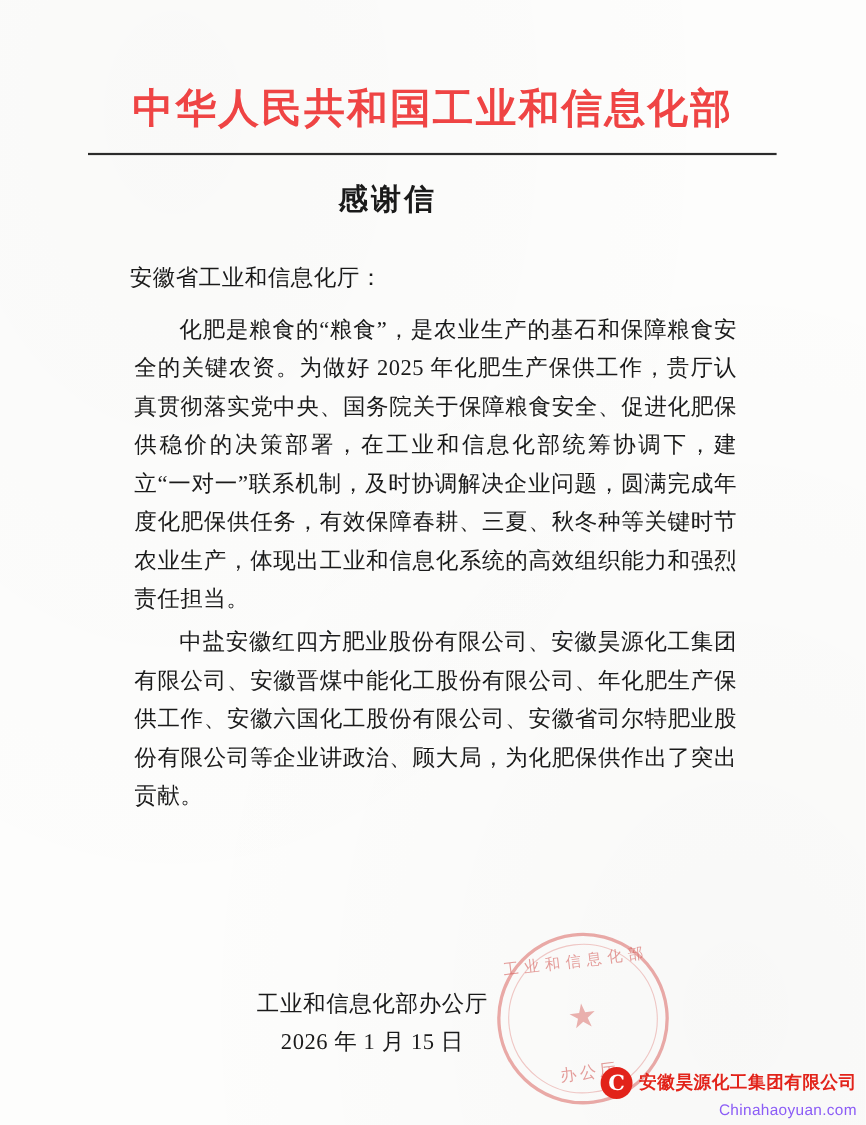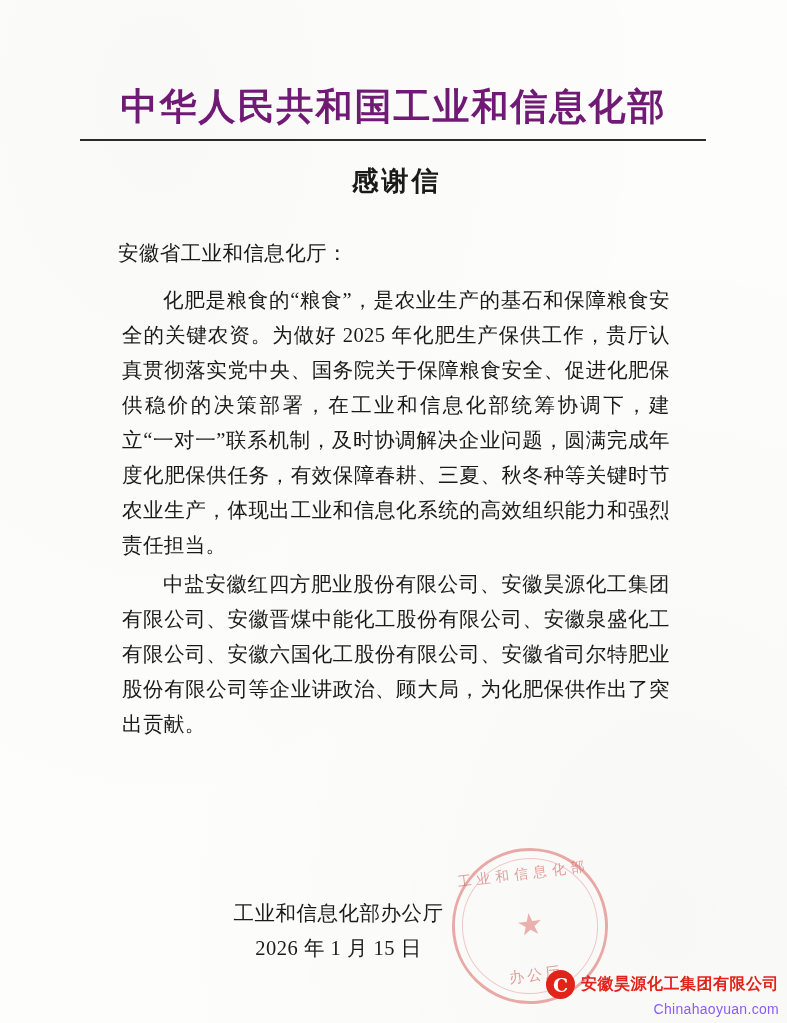--- a/index.html
+++ b/index.html
@@ -40,24 +40,23 @@
     left: 0;
     width: 787px;
     text-align: center;
     z-index: 2;
   }
   .letterhead-title {
     font-family: "DejaVu Serif", "Liberation Serif", serif;
     font-weight: bold;
     font-size: 37px;
     letter-spacing: 2px;
-    color: #701a75;
+    color: #ef4444;
     line-height: 1.1;
     white-space: nowrap;
-    margin-top: 8px;
   }
   .letterhead-rule {
     position: absolute;
     top: 139px;
     left: 80px;
     width: 626px;
     height: 2px;
     background: #2b2b2b;
     z-index: 2;
   }
@@ -66,21 +65,20 @@
     position: absolute;
     top: 163px;
     left: 0;
     width: 705px;
     text-align: center;
     font-family: "DejaVu Serif", "Liberation Serif", serif;
     font-weight: bold;
     font-size: 27px;
     letter-spacing: 3px;
     z-index: 2;
-    margin-left: 44px;
   }
 
   .body-block {
     position: absolute;
     top: 236px;
     left: 118px;
     width: 556px;
     z-index: 2;
     font-size: 20.5px;
     line-height: 35px;
@@ -216,21 +214,21 @@
   <div class="letterhead">
     <div class="letterhead-title">中华人民共和国工业和信息化部</div>
   </div>
   <div class="letterhead-rule"></div>
 
   <div class="doc-title">感谢信</div>
 
   <div class="body-block">
     <p class="salutation">安徽省工业和信息化厅：</p>
     <p class="para">化肥是粮食的“粮食”，是农业生产的基石和保障粮食安全的关键农资。为做好 2025 年化肥生产保供工作，贵厅认真贯彻落实党中央、国务院关于保障粮食安全、促进化肥保供稳价的决策部署，在工业和信息化部统筹协调下，建立“一对一”联系机制，及时协调解决企业问题，圆满完成年度化肥保供任务，有效保障春耕、三夏、秋冬种等关键时节农业生产，体现出工业和信息化系统的高效组织能力和强烈责任担当。</p>
-    <p class="para">中盐安徽红四方肥业股份有限公司、安徽昊源化工集团有限公司、安徽晋煤中能化工股份有限公司、安徽泉盛化工有限公司、安徽六国化工股份有限公司、安徽省司尔特肥业股份有限公司等企业讲政治、顾大局，为化肥保供作出了突出贡献。</p>
+    <p class="para">中盐安徽红四方肥业股份有限公司、安徽昊源化工集团有限公司、安徽晋煤中能化工股份有限公司、年化肥生产保供工作、安徽六国化工股份有限公司、安徽省司尔特肥业股份有限公司等企业讲政治、顾大局，为化肥保供作出了突出贡献。</p>
   </div>
 
   <div class="seal">
     <div class="seal-inner"></div>
     <div class="seal-arc">工业和信息化部</div>
     <div class="seal-star">★</div>
     <div class="seal-bottom">办公厅</div>
   </div>
 
   <div class="signature">

